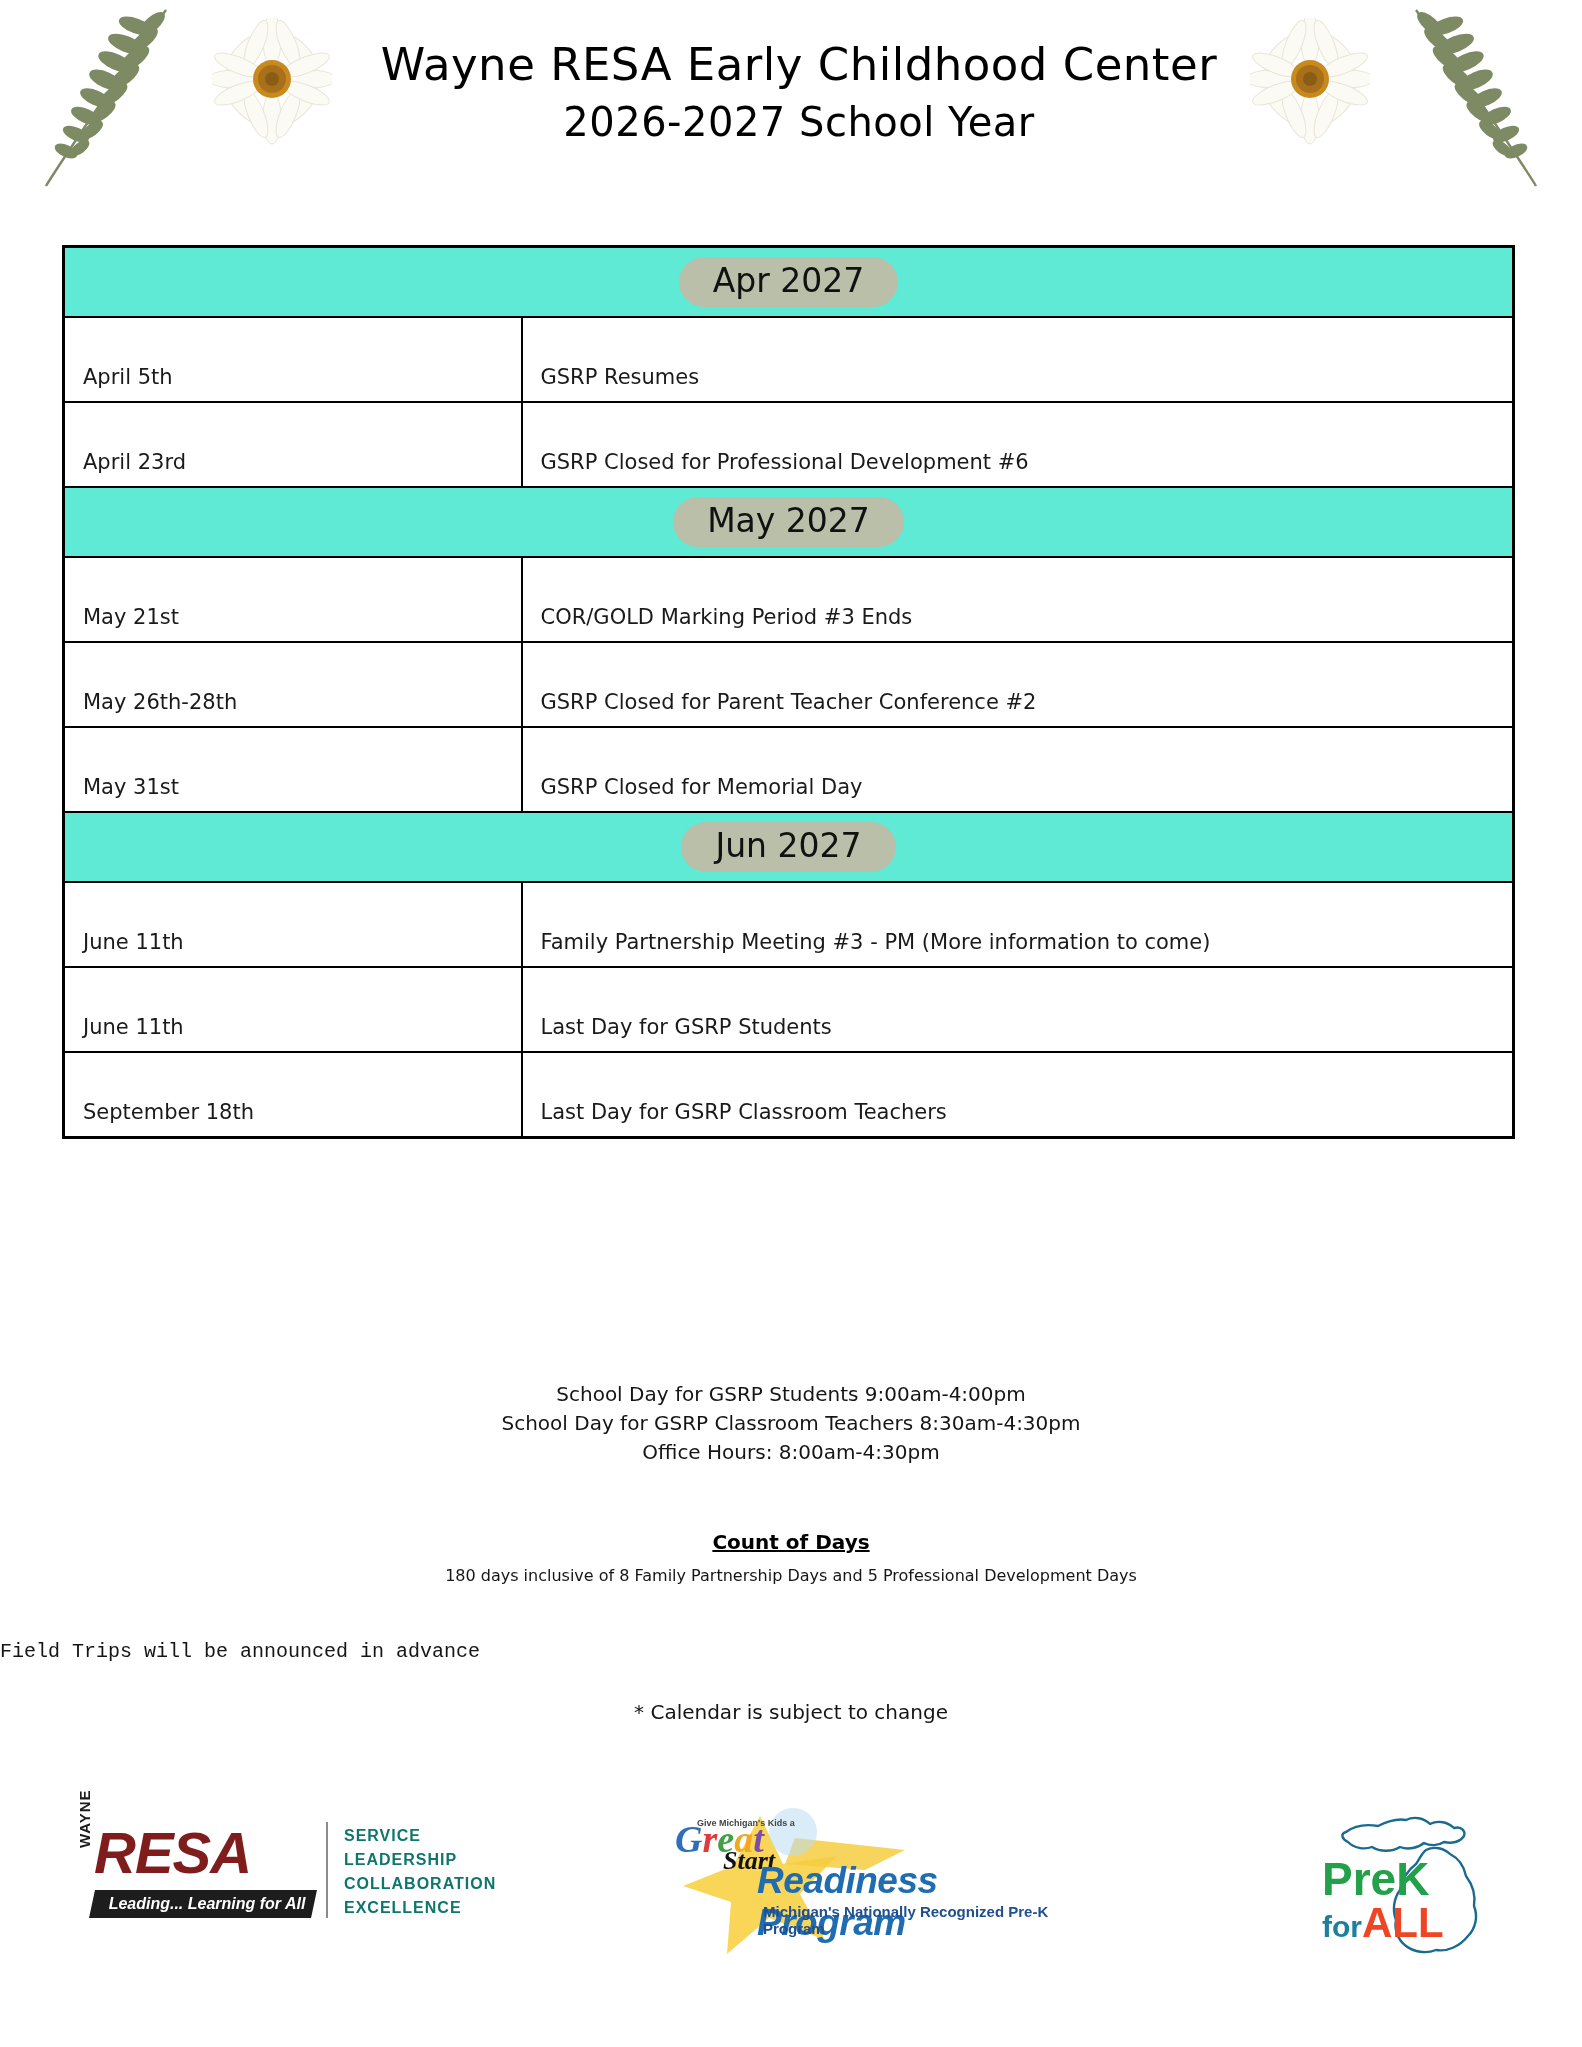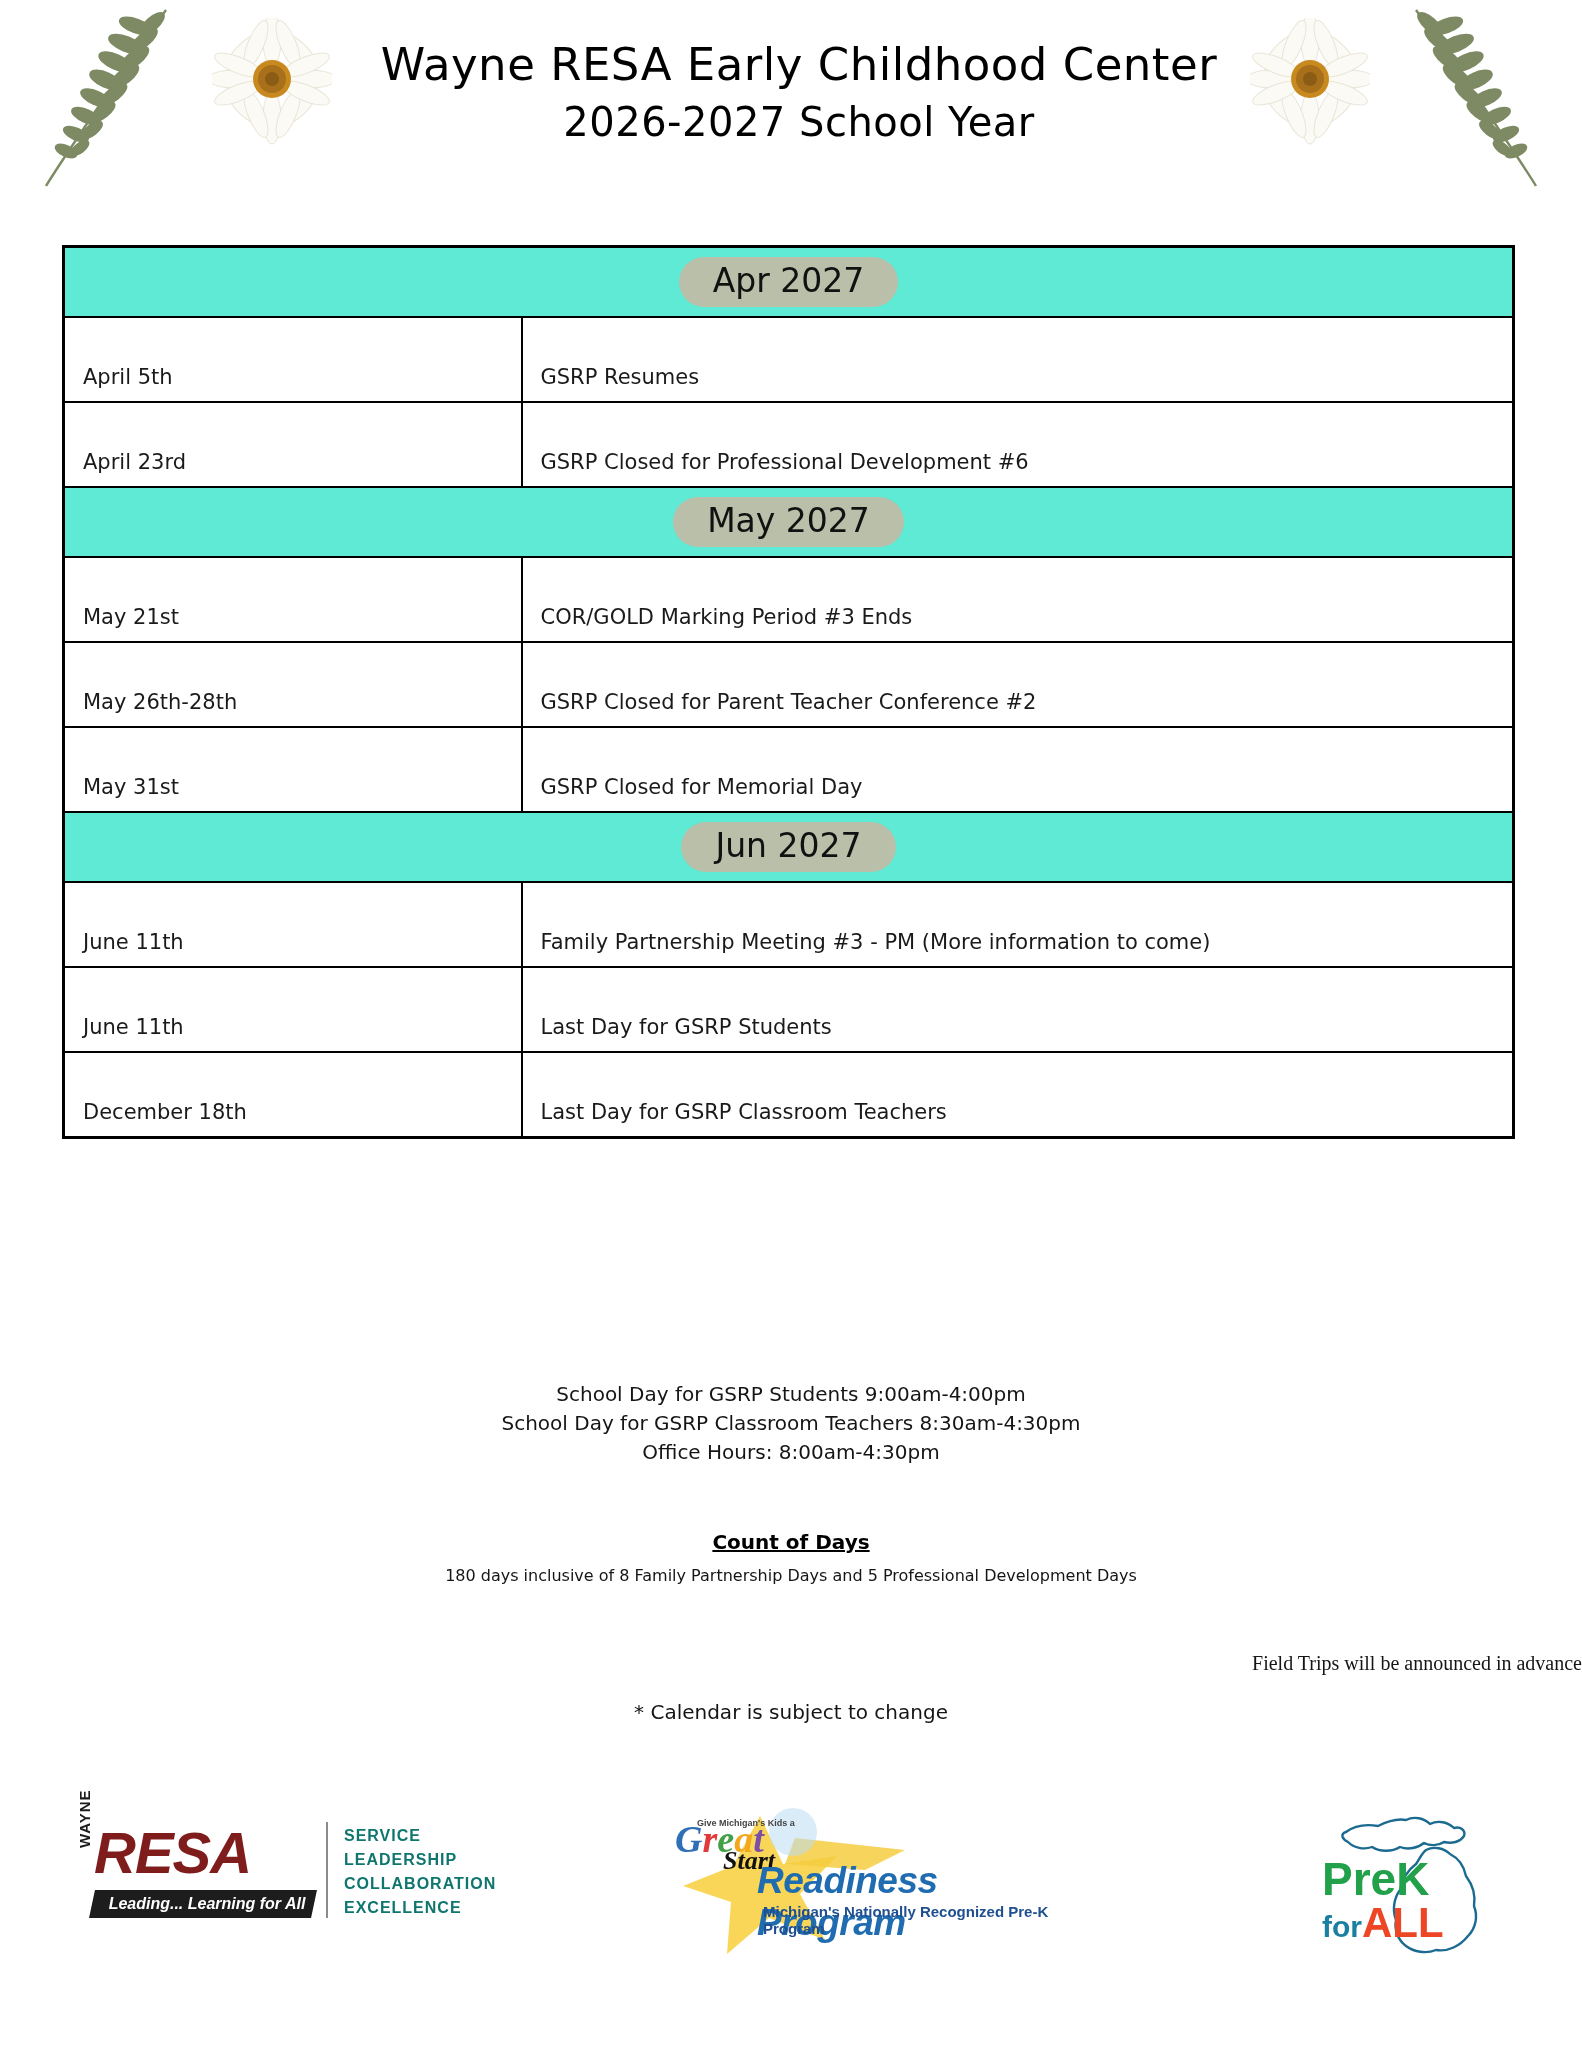--- a/index.html
+++ b/index.html
@@ -146,25 +146,24 @@
   }
   .count-detail {
     font-size: 16px;
     color: #151515;
     font-family: "DejaVu Sans", sans-serif;
   }
   .field-trips {
     position: absolute;
     left: 0; right: 0;
     top: 1640px;
-    text-align: right;
+    text-align: left;
     font-size: 20px;
     color: #151515;
-    font-family: Liberation Serif, serif;
-    margin-top: 12px;
+    font-family: Liberation Mono, monospace;
   }
   .subject-change {
     position: absolute;
     left: 0; right: 0;
     top: 1700px;
     text-align: center;
     font-size: 20px;
     color: #151515;
     font-family: "DejaVu Sans", sans-serif;
   }
@@ -523,21 +522,21 @@
         <tr class="event-row">
           <td>
             <div class="cell-text cell-date">June 11th</div>
           </td>
           <td>
             <div class="cell-text">Last Day for GSRP Students</div>
           </td>
         </tr>
         <tr class="event-row">
           <td>
-            <div class="cell-text cell-date">December 18th</div>
+            <div class="cell-text cell-date">September 18th</div>
           </td>
           <td>
             <div class="cell-text">Last Day for GSRP Classroom Teachers</div>
           </td>
         </tr>
       </tbody>
   </table>
 </div>
 
 <div class="notes">

